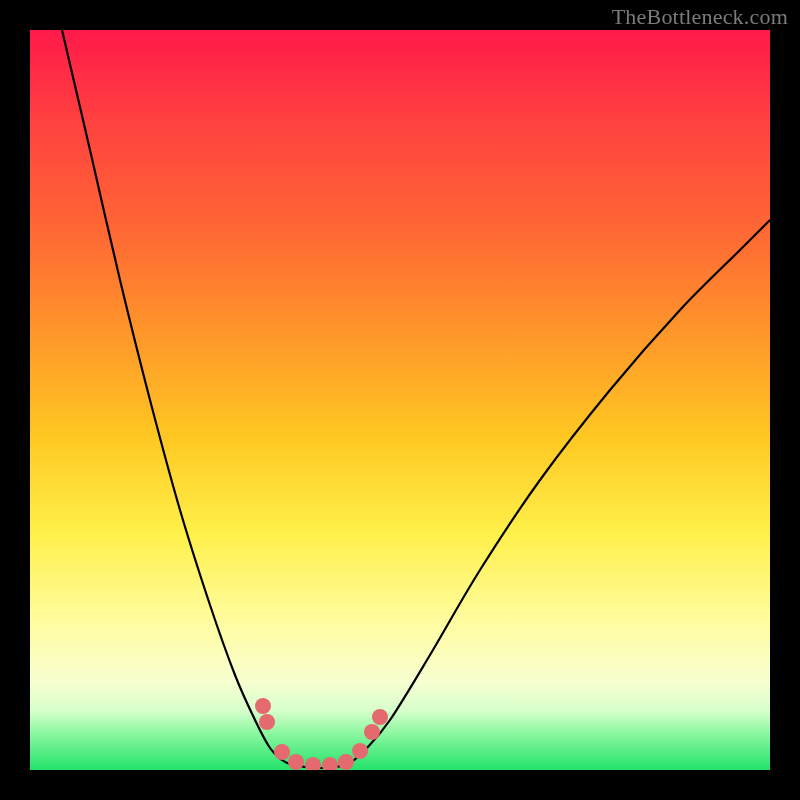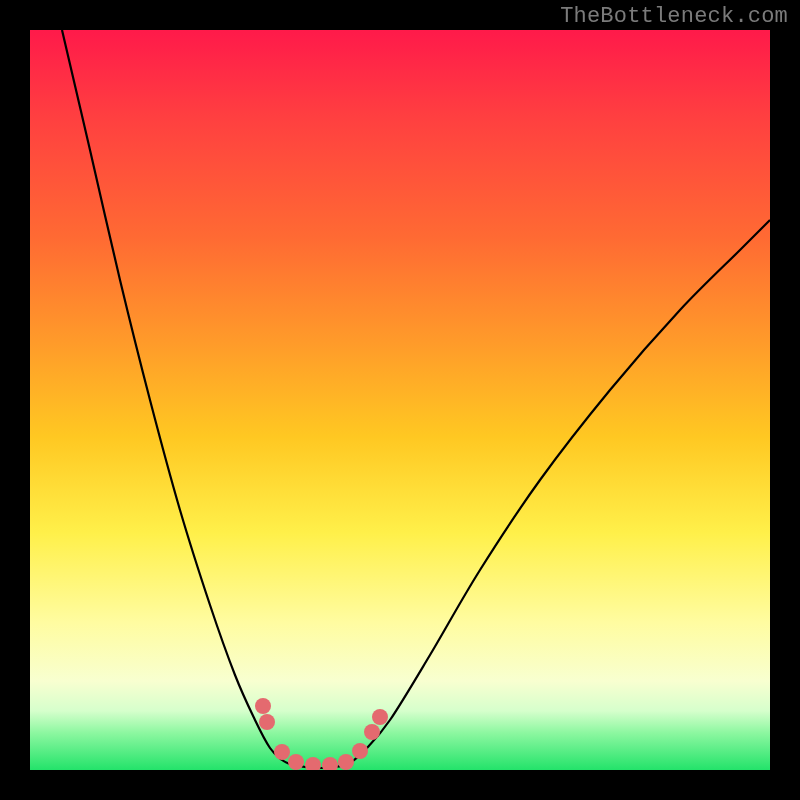--- a/index.html
+++ b/index.html
@@ -34,21 +34,21 @@
       #fffca0 80%,
       #f8ffd0 88%,
       #d6ffcc 92%,
       #8cf7a0 95%,
       #23e36a 100%);
   }
   .watermark {
     position: absolute;
     top: 4px;
     right: 12px;
-    font-family: Liberation Mono, monospace;
+    font-family: Liberation Serif, serif;
     font-size: 22px;
     color: #7b7b7b;
     letter-spacing: 0.2px;
     font-weight: 500;
   }
   svg.curve {
     position: absolute;
     left: 0;
     top: 0;
     width: 740px;

